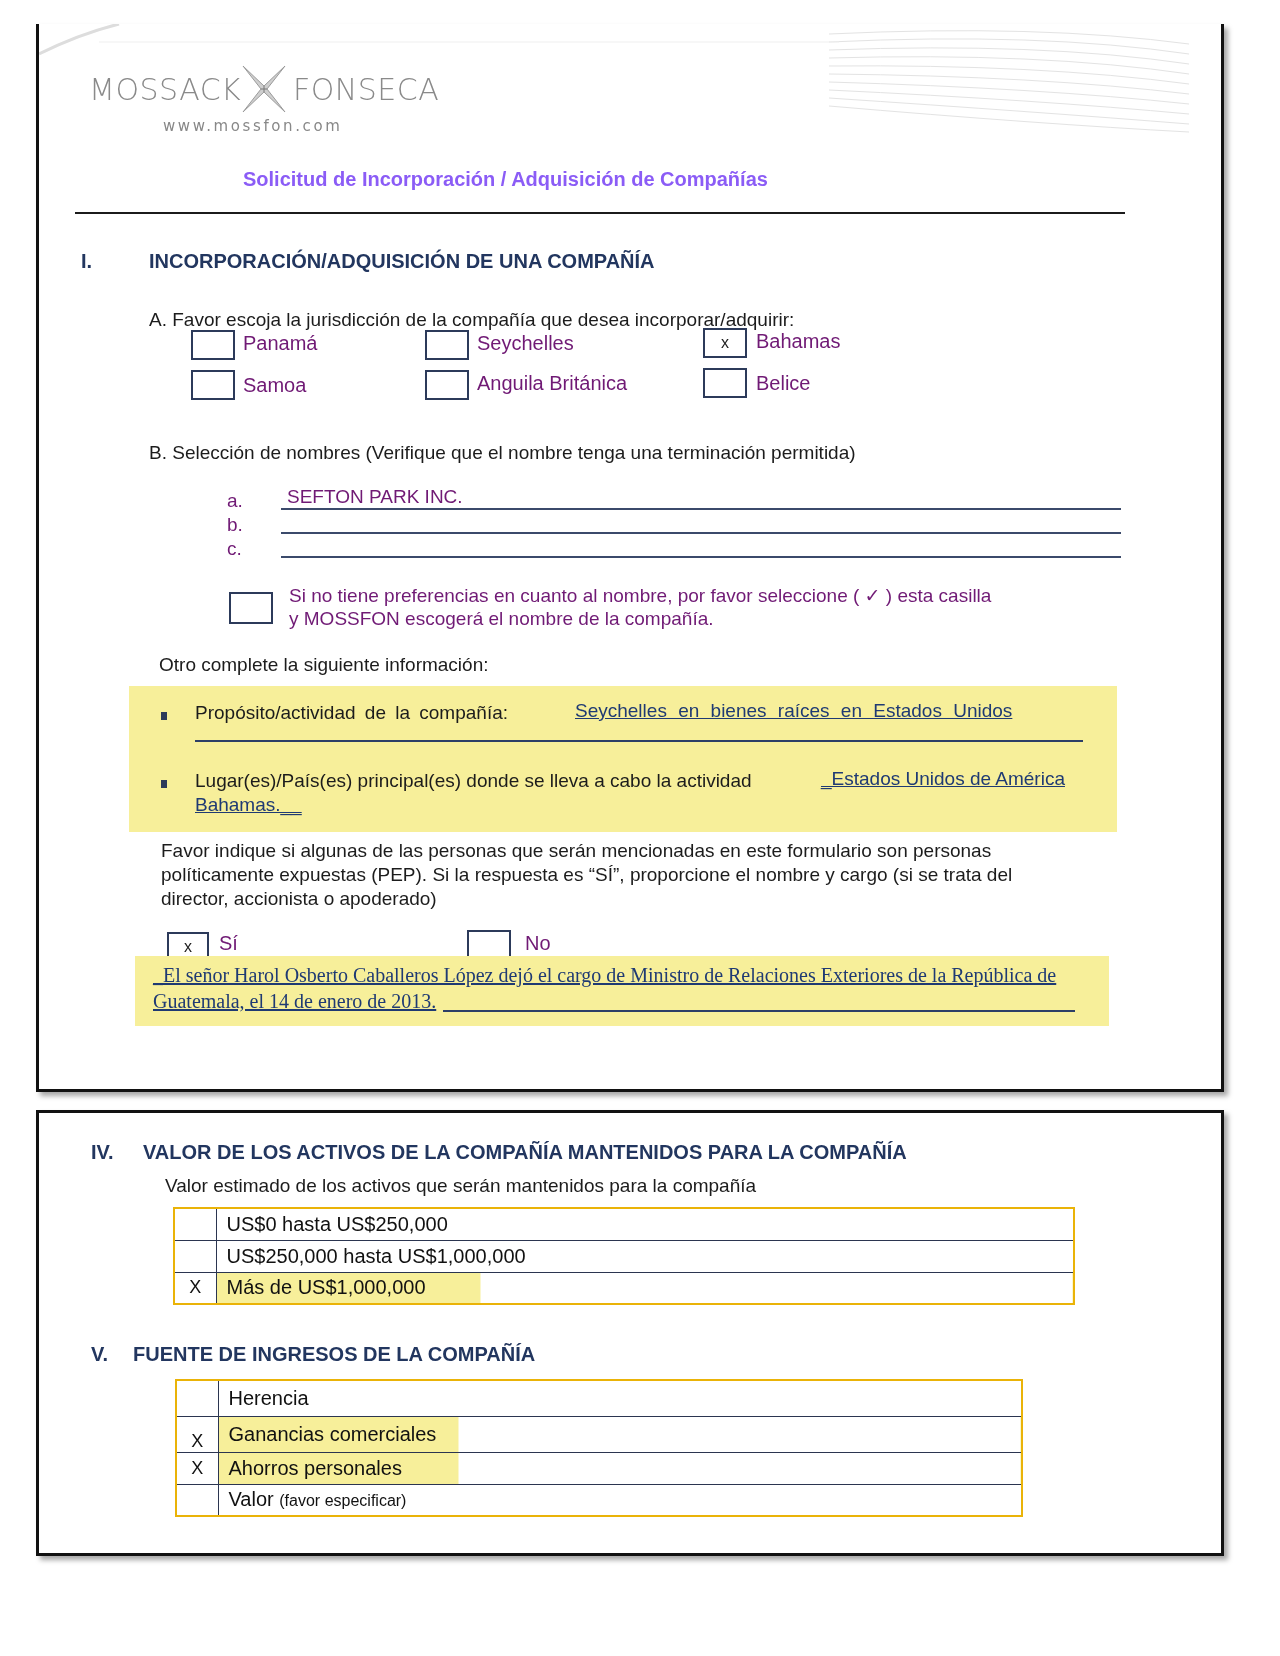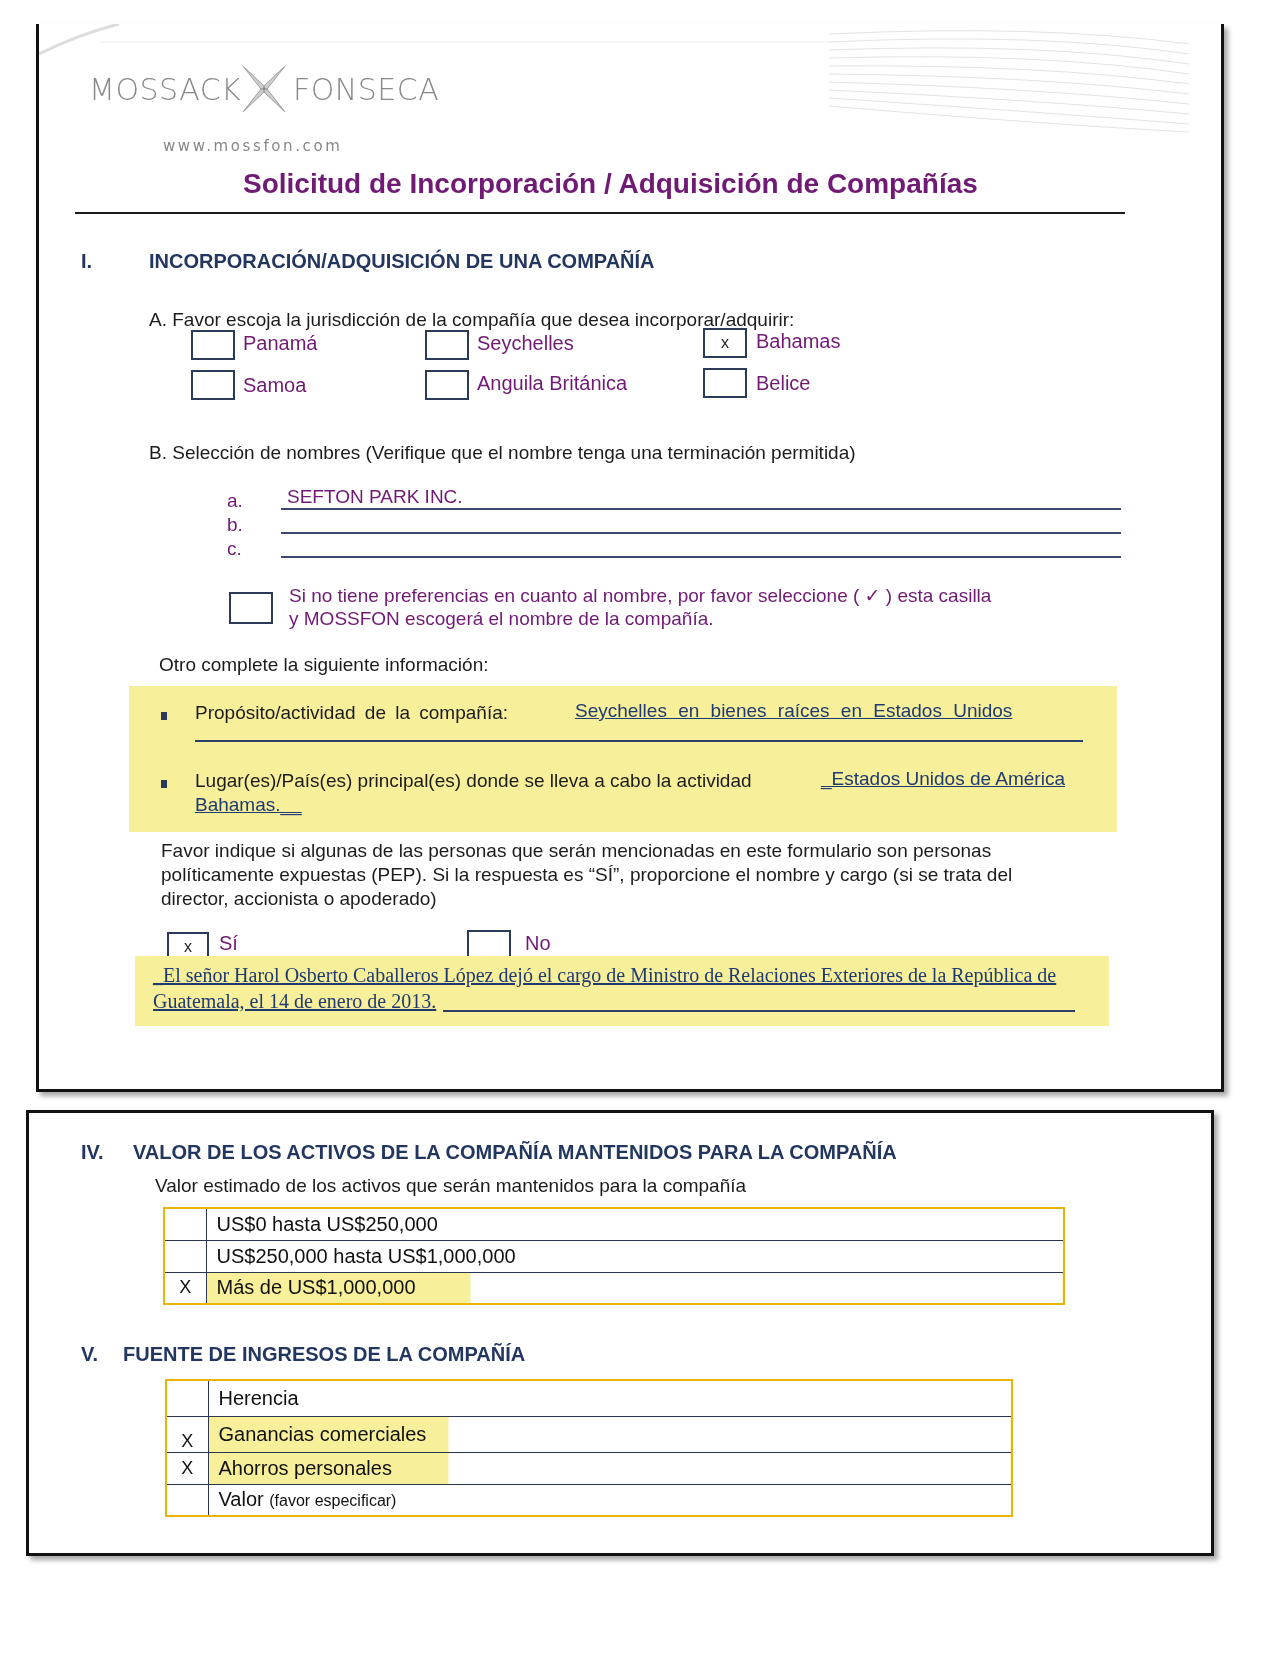--- a/index.html
+++ b/index.html
@@ -1,23 +1,23 @@
 <!DOCTYPE html>
 <html><head>
 <meta charset="utf-8">
 <style>
   * { box-sizing: border-box; margin: 0; padding: 0; }
   body { width: 1280px; height: 1656px; background: #ffffff; position: relative; font-family: "Liberation Sans", sans-serif; color: #1a1a1a; overflow: hidden; }
   .panel { position: absolute; background: #fff; border: 3px solid #111; box-shadow: 4px 4px 5px rgba(0,0,0,0.35); }
   #panel1 { left: 36px; top: 24px; width: 1188px; height: 1068px; border-top: none; }
-  #panel2 { left: 26px; top: 1110px; width: 1188px; height: 446px; }
+  #panel2 { left: 36px; top: 1110px; width: 1188px; height: 446px; }
   .abs { position: absolute; }
   .logo-text { font-family: "DejaVu Sans", sans-serif; font-weight: 300; font-size: 30px; color: #8a8a8a; letter-spacing: 0.5px; }
-  .logo-url { font-family: "DejaVu Sans", sans-serif; font-size: 15px; color: #888; letter-spacing: 2.6px; margin-top: 20px; }
-  .title { font-weight: bold; font-size: 28px; color: #701a75; }
+  .logo-url { font-family: "DejaVu Sans", sans-serif; font-size: 15px; color: #888; letter-spacing: 2.6px; }
+  .title { font-weight: bold; font-size: 20px; color: #8b5cf6; }
   .rule { position: absolute; height: 2px; background: #1b1b1b; }
   .sec-head { font-weight: bold; font-size: 20px; color: #22365f; }
   .body-txt { font-size: 19px; color: #1c1c1c; }
   .chk { position: absolute; width: 44px; height: 30px; border: 2px solid #2c3a5a; background: #fff; font-size: 16px; text-align: center; line-height: 26px; color: #222; }
   .opt-label { font-weight: normal; font-size: 20px; color: #701a75; text-align: center; }
   .line { position: absolute; height: 2px; background: #3b4a6b; }
   .highlight { position: absolute; background: #f7ef9a; }
   .fill-text { color: #1f3a73; text-decoration: underline; text-decoration-color: #1f3a73; }
   .serif-fill { font-family: "Liberation Serif", serif; font-size: 20px; color: #1f3a73; text-decoration: underline; }
   table.form-table { position: absolute; border-collapse: collapse; border: 2px solid #eab308; }

